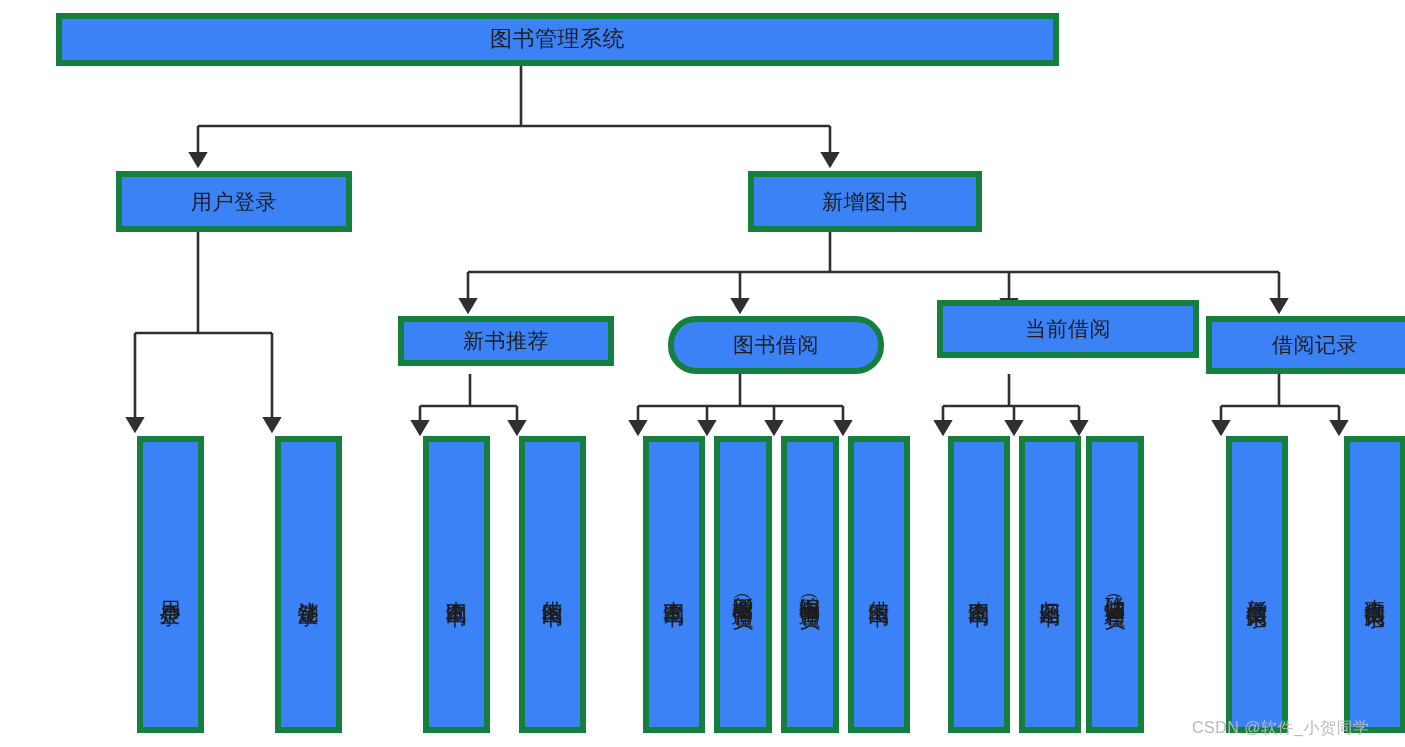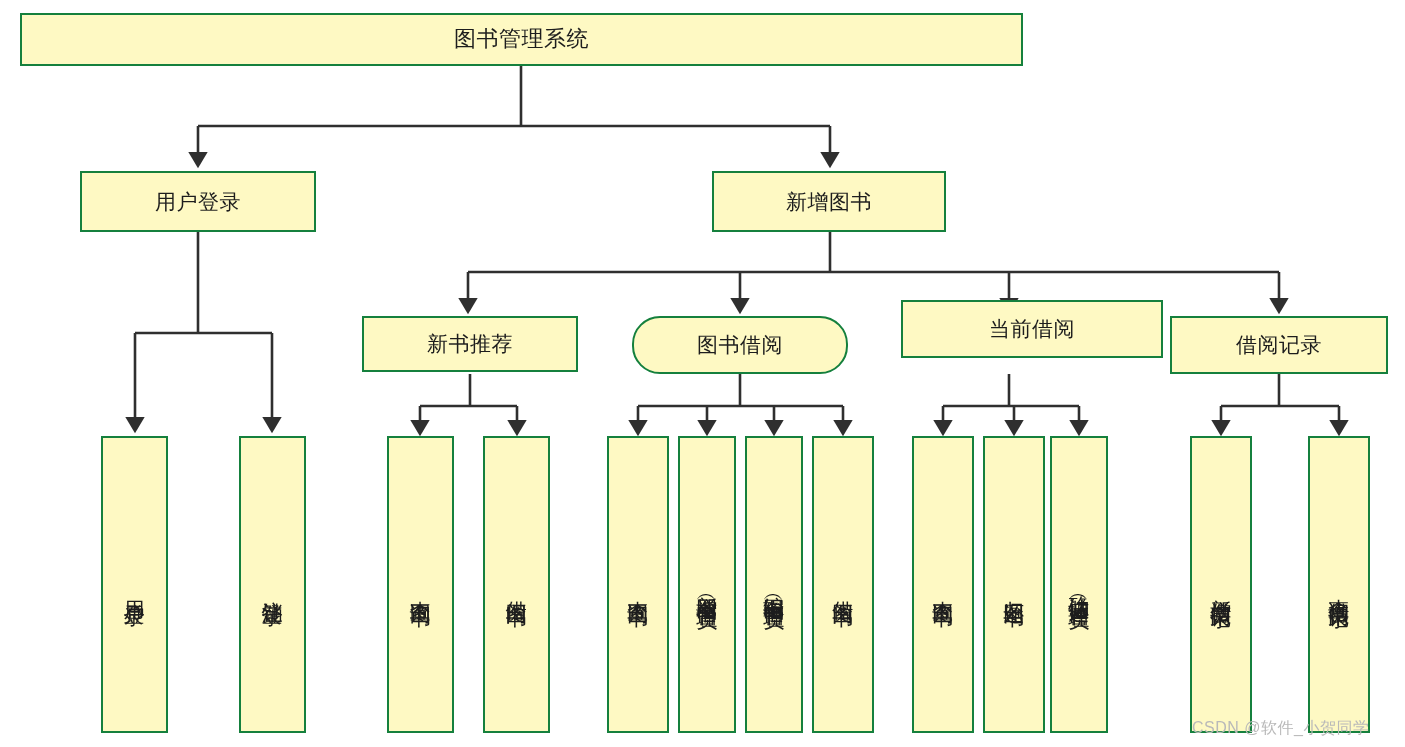--- a/index.html
+++ b/index.html
@@ -22,26 +22,27 @@
     position: absolute;
     left: 0;
     top: 0;
     width: 1405px;
     height: 747px;
     pointer-events: none;
   }
   .node {
     position: absolute;
     box-sizing: border-box;
-    background: #fef9c3;
-    border: 2px solid #15803d;
+    background: #3b82f6;
+    border: 6px solid #15803d;
     display: flex;
     align-items: center;
     justify-content: center;
     overflow: hidden;
+    margin-left: 36px;
   }
   .node .lbl {
     font-size: 21px;
     line-height: 1.22;
     color: #1d1d1d;
     letter-spacing: 0.5px;
     white-space: nowrap;
   }
   .node.vertical {
     align-items: center;
@@ -128,21 +129,21 @@
 
   <div class="node root" style="left: 20px; top: 13px; width: 1003px; height: 53px;">
     <span class="lbl">图书管理系统</span>
   </div>
   <div class="node" style="left: 80px; top: 171px; width: 236px; height: 61px;">
     <span class="lbl">用户登录</span>
   </div>
   <div class="node" style="left: 712px; top: 171px; width: 234px; height: 61px;">
     <span class="lbl">新增图书</span>
   </div>
-  <div class="node" style="left: 362px; top: 316px; width: 216px; height: 56px;">
+  <div class="node" style="left: 362px; top: 316px; width: 216px; height: 50px;">
     <span class="lbl">新书推荐</span>
   </div>
   <div class="node" style="left: 632px; top: 316px; width: 216px; height: 58px; border-radius: 28px;">
     <span class="lbl">图书借阅</span>
   </div>
   <div class="node" style="left: 901px; top: 300px; width: 262px; height: 58px;">
     <span class="lbl">当前借阅</span>
   </div>
   <div class="node" style="left: 1170px; top: 316px; width: 218px; height: 58px;">
     <span class="lbl">借阅记录</span>

